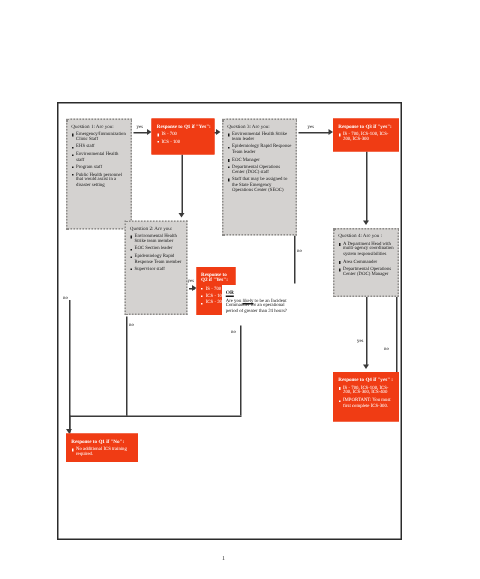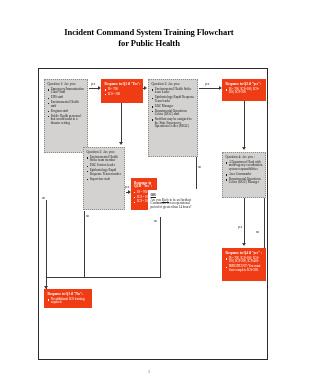--- a/index.html
+++ b/index.html
@@ -140,22 +140,20 @@
     text-align: center;
     font-size: 4px;
     color: #333333;
   }
 </style>
 </head>
 <body>
 
 <div id="page">
 
-  <div class="title title-l1">Incident Command System Training Flowchart</div>
-  <div class="title title-l2">for Public Health</div>
 
   <div class="frame"></div>
 
   <div class="ln h" style="left:89px; top:88px; width:10px;"></div>
   <div class="arrow arrow-r" style="left:98px; top:85.8px;"></div>
   <div class="lbl" style="left:91px; top:82px;">yes</div>
 
   <div class="ln v" style="left:121px; top:103px; height:40px;"></div>
   <div class="arrow arrow-d" style="left:118.8px; top:142px;"></div>
 

